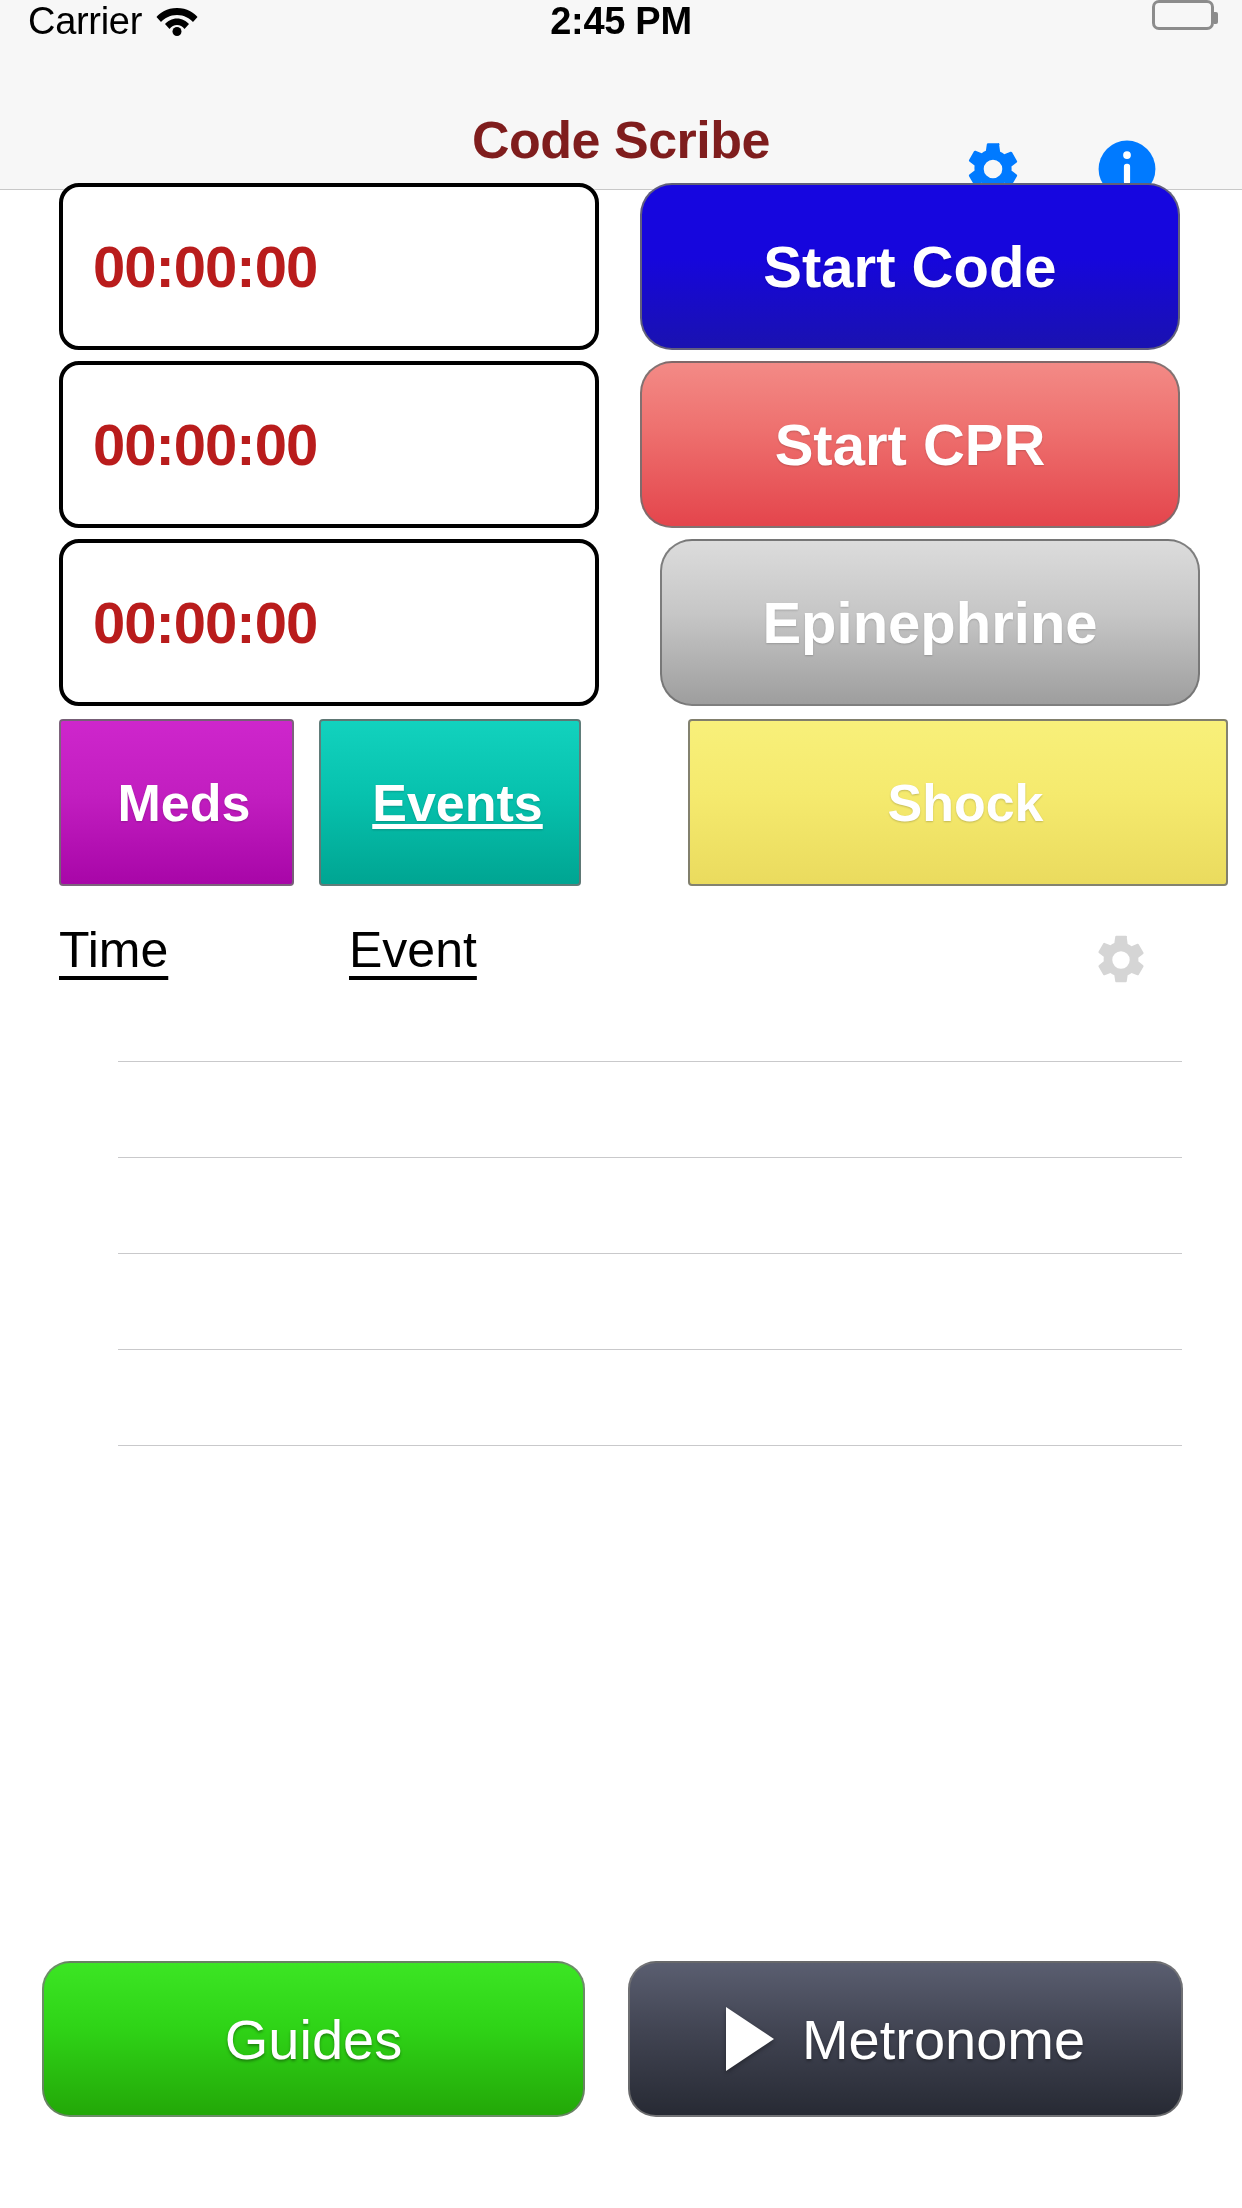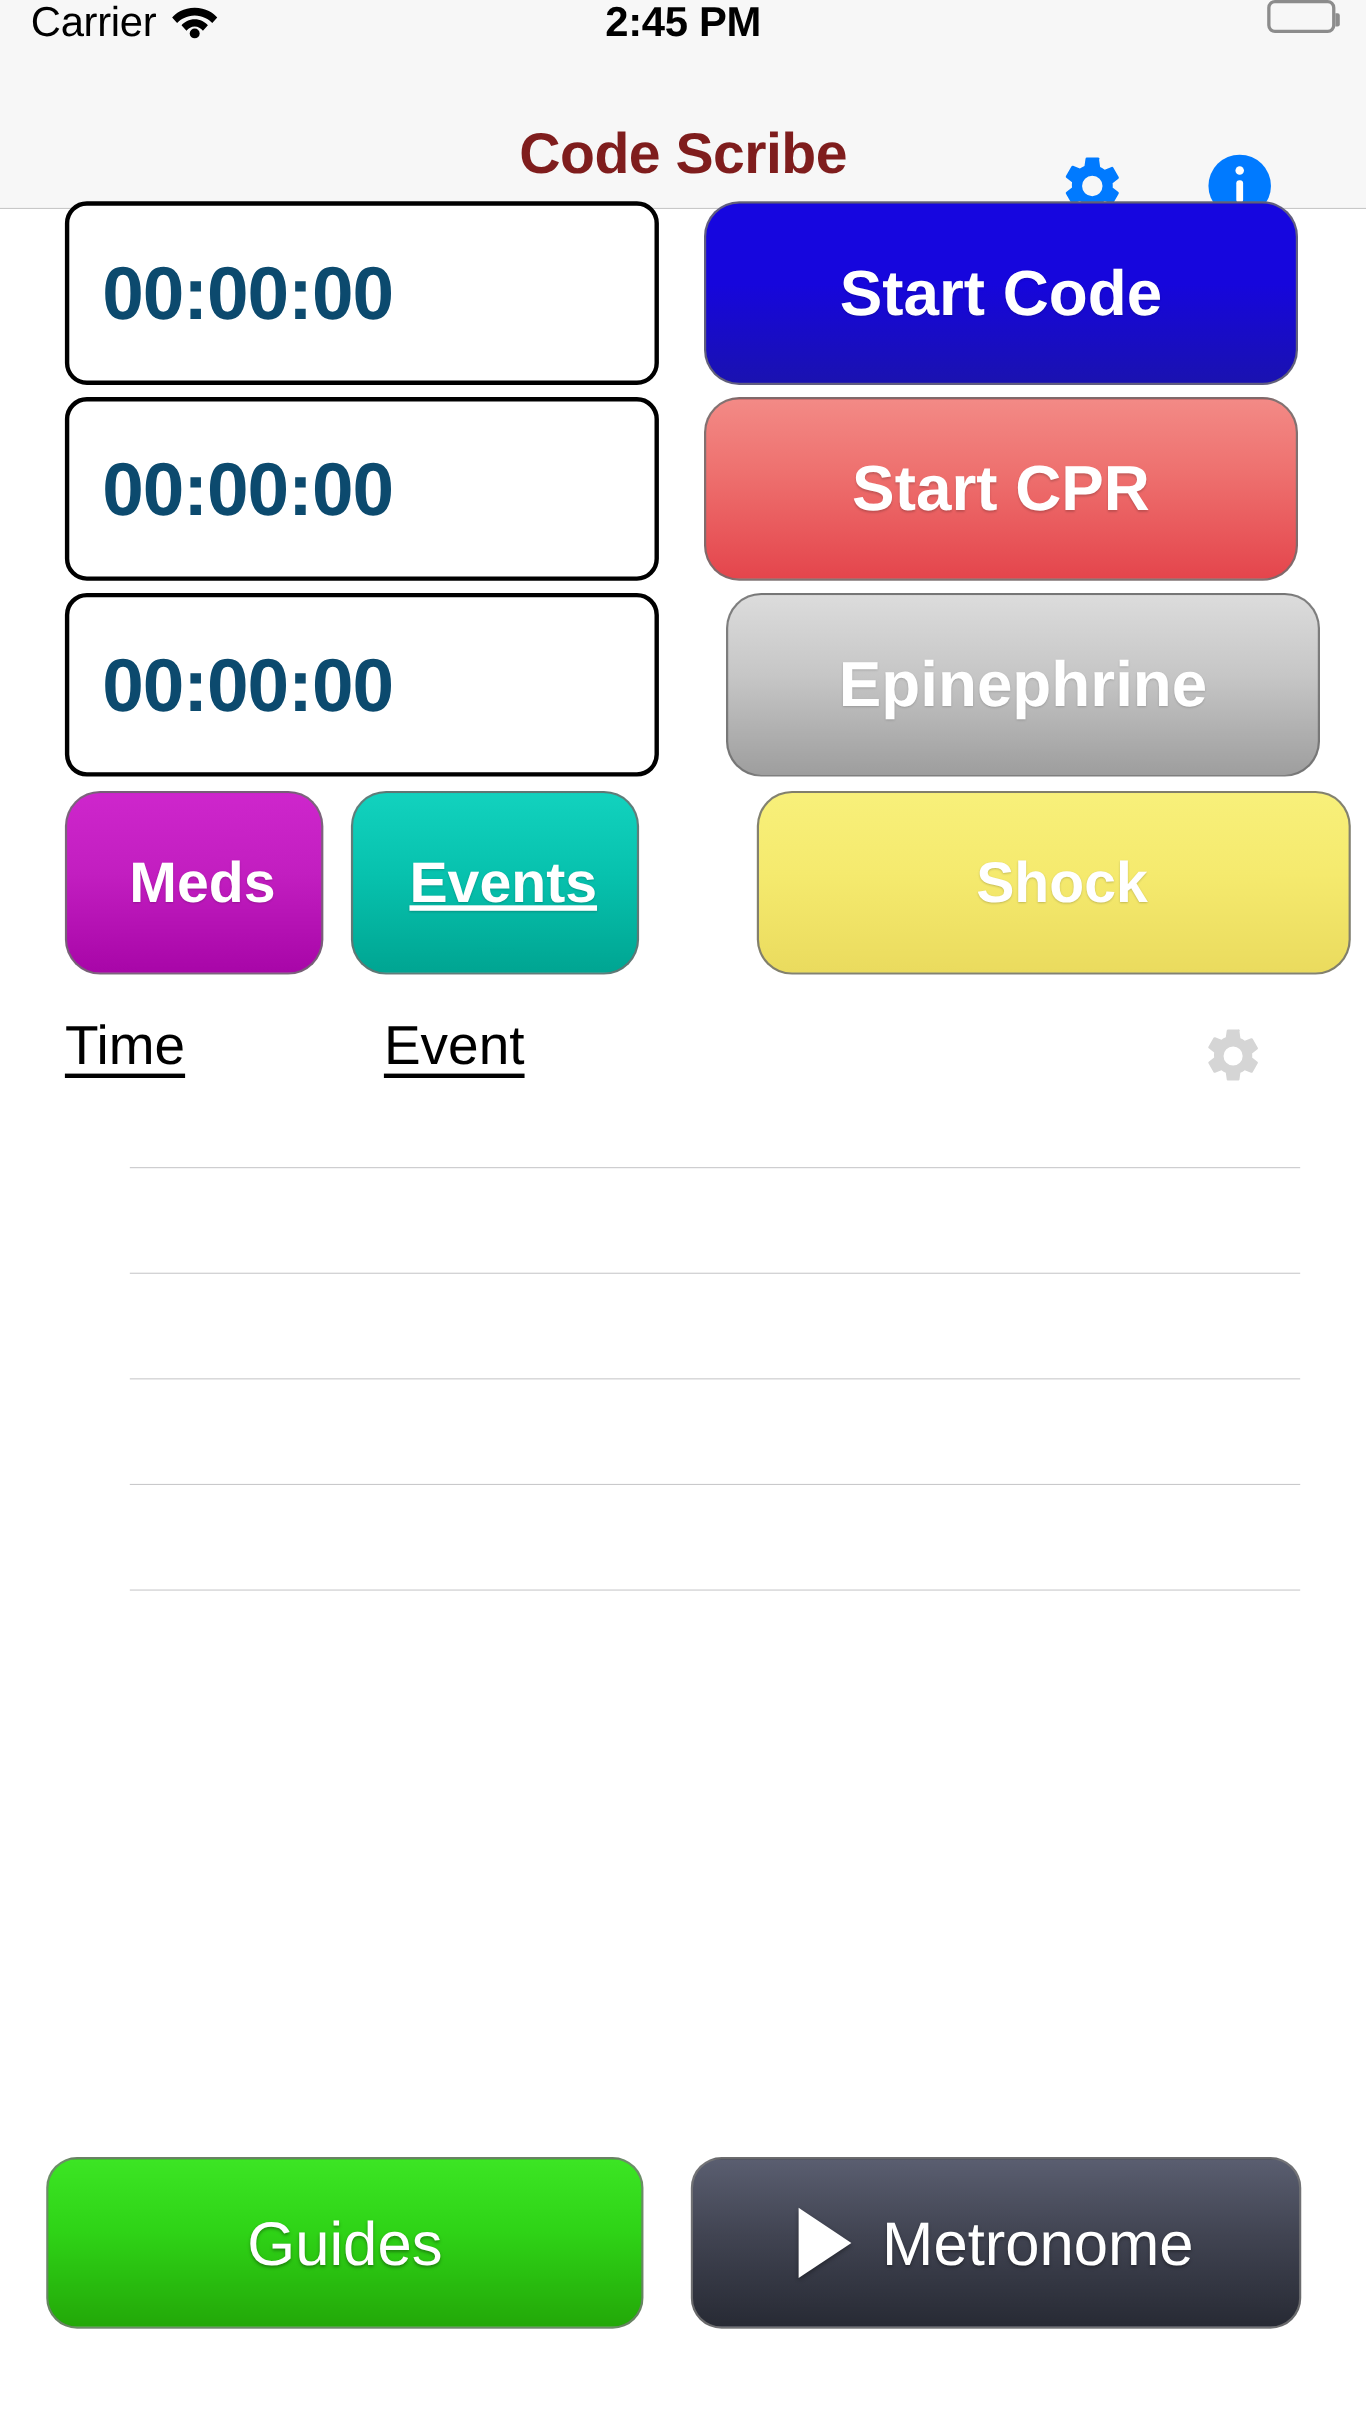--- a/index.html
+++ b/index.html
@@ -136,23 +136,23 @@
     width: 540px;
     height: 167px;
     background: #ffffff;
     border: 4px solid #000000;
     border-radius: 20px;
     display: flex;
     align-items: center;
     padding-left: 30px;
   }
   .timer-text {
-    font-size: 68px;
+    font-size: 58px;
     font-weight: bold;
-    color: #0c4a6e;
+    color: #b91c1c;
     letter-spacing: -1px;
     line-height: 1;
   }
 
   .action-btn {
     position: absolute;
     left: 640px;
     top: 0;
     width: 540px;
     height: 167px;
@@ -182,21 +182,21 @@
     position: absolute;
     left: 0;
     top: 528px;
     width: 1242px;
     height: 180px;
   }
   .chip {
     position: absolute;
     top: 0;
     height: 167px;
-    border-radius: 32px;
+    border-radius: 4px;
     border: 2px solid rgba(110,110,110,0.85);
     display: flex;
     align-items: center;
     justify-content: center;
     font-size: 52px;
     font-weight: bold;
     color: #ffffff;
     text-shadow: 0 1px 2px rgba(0,0,0,0.2);
     padding-left: 15px;
   }

